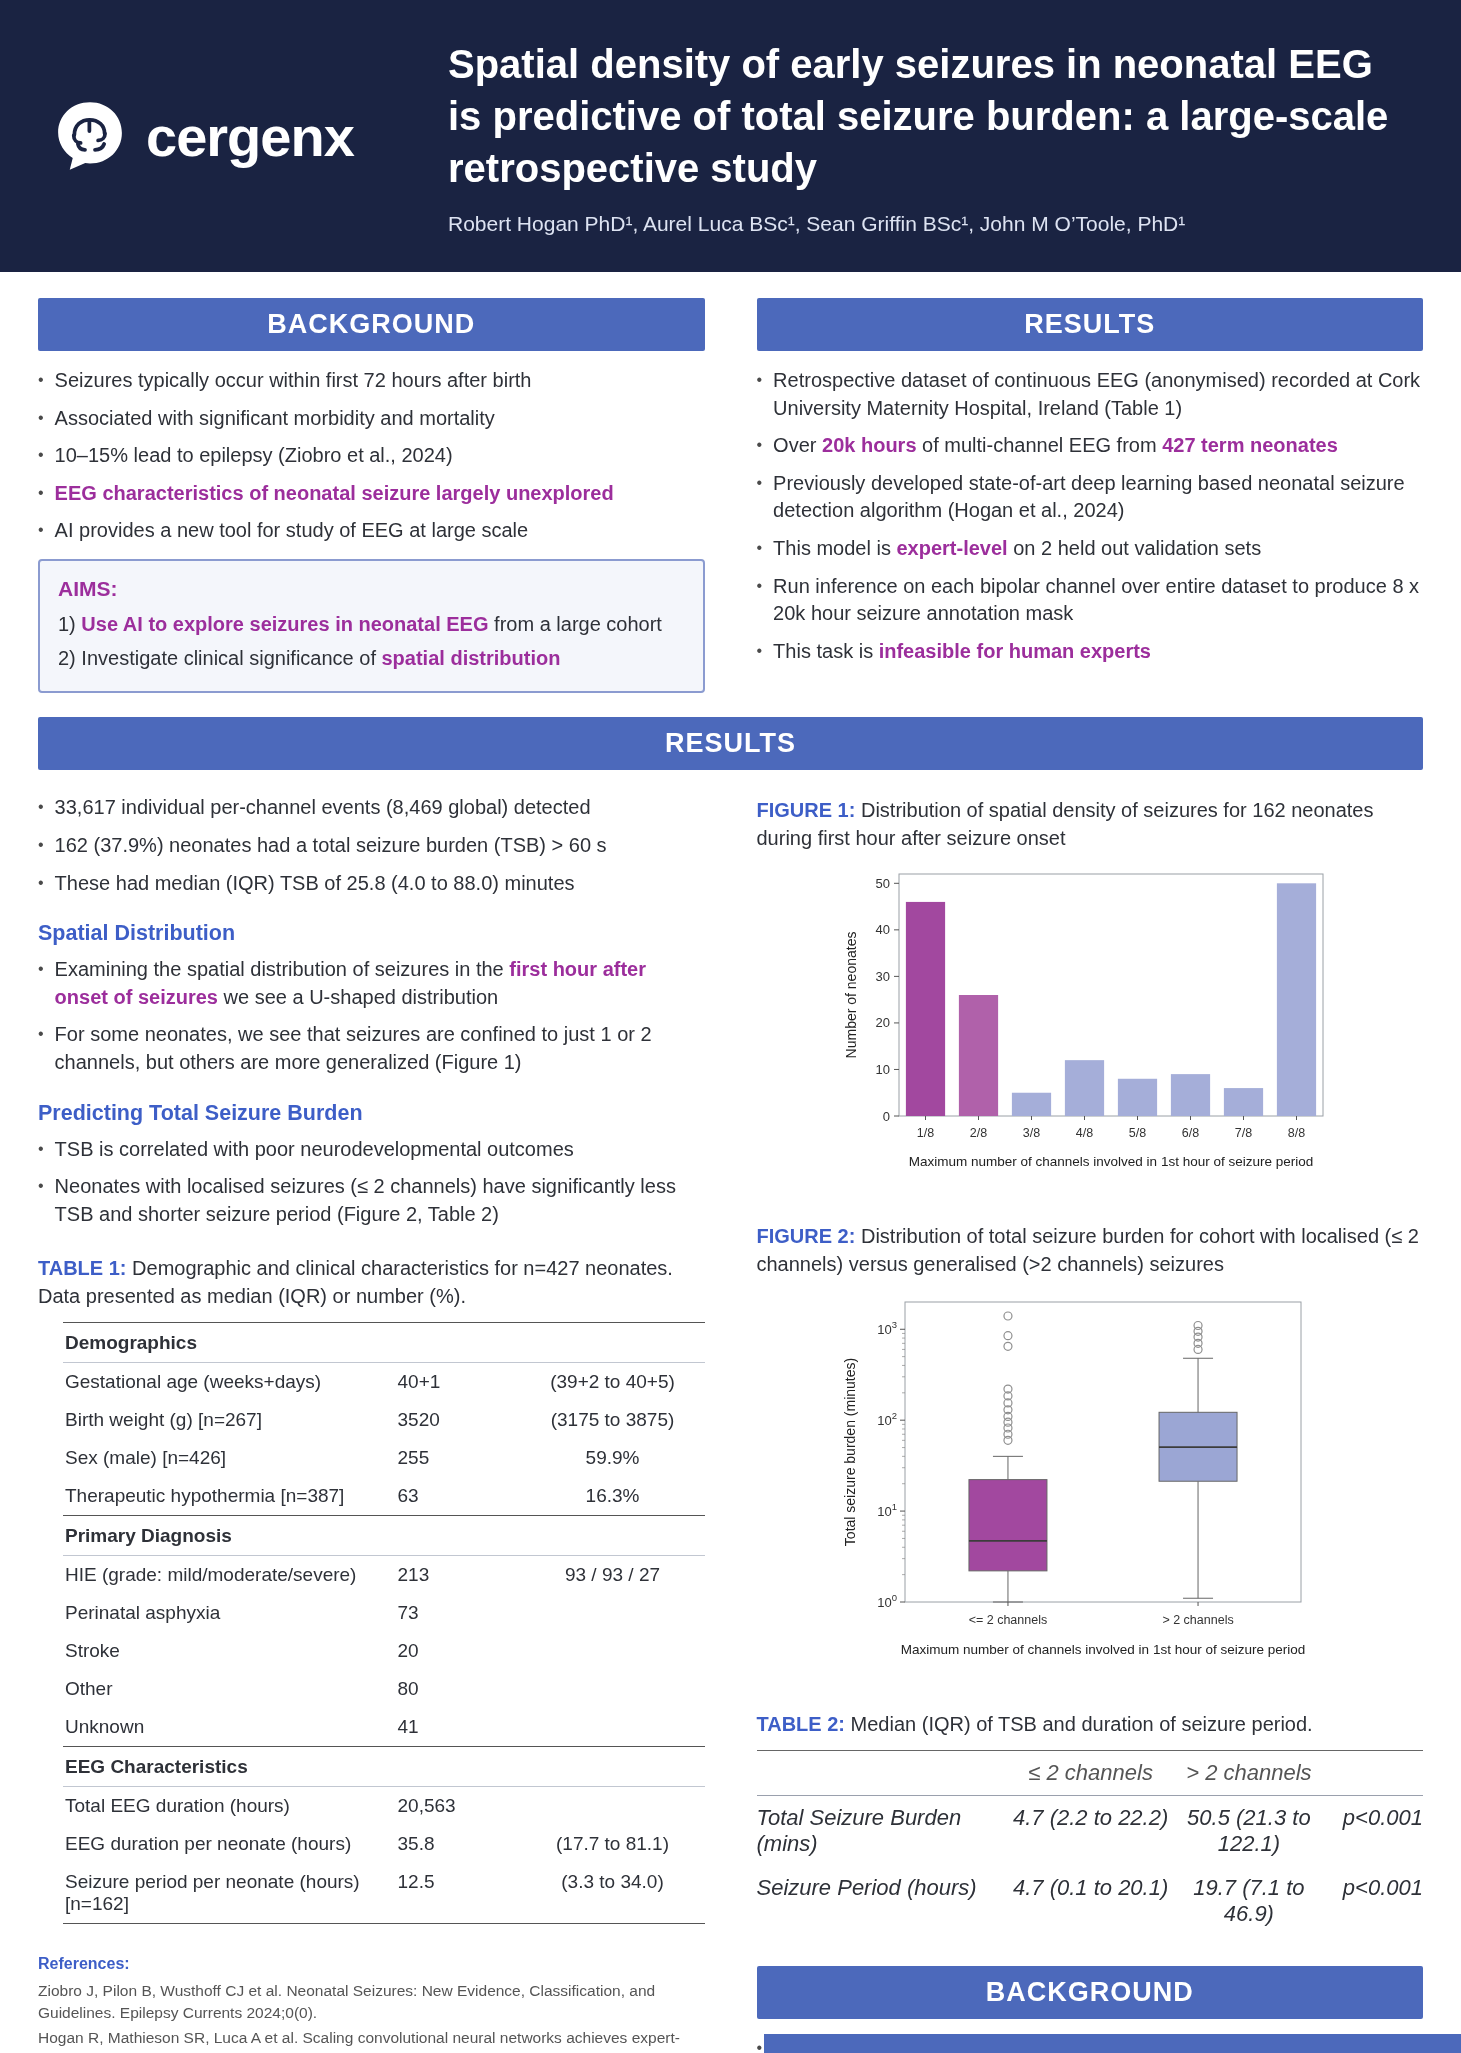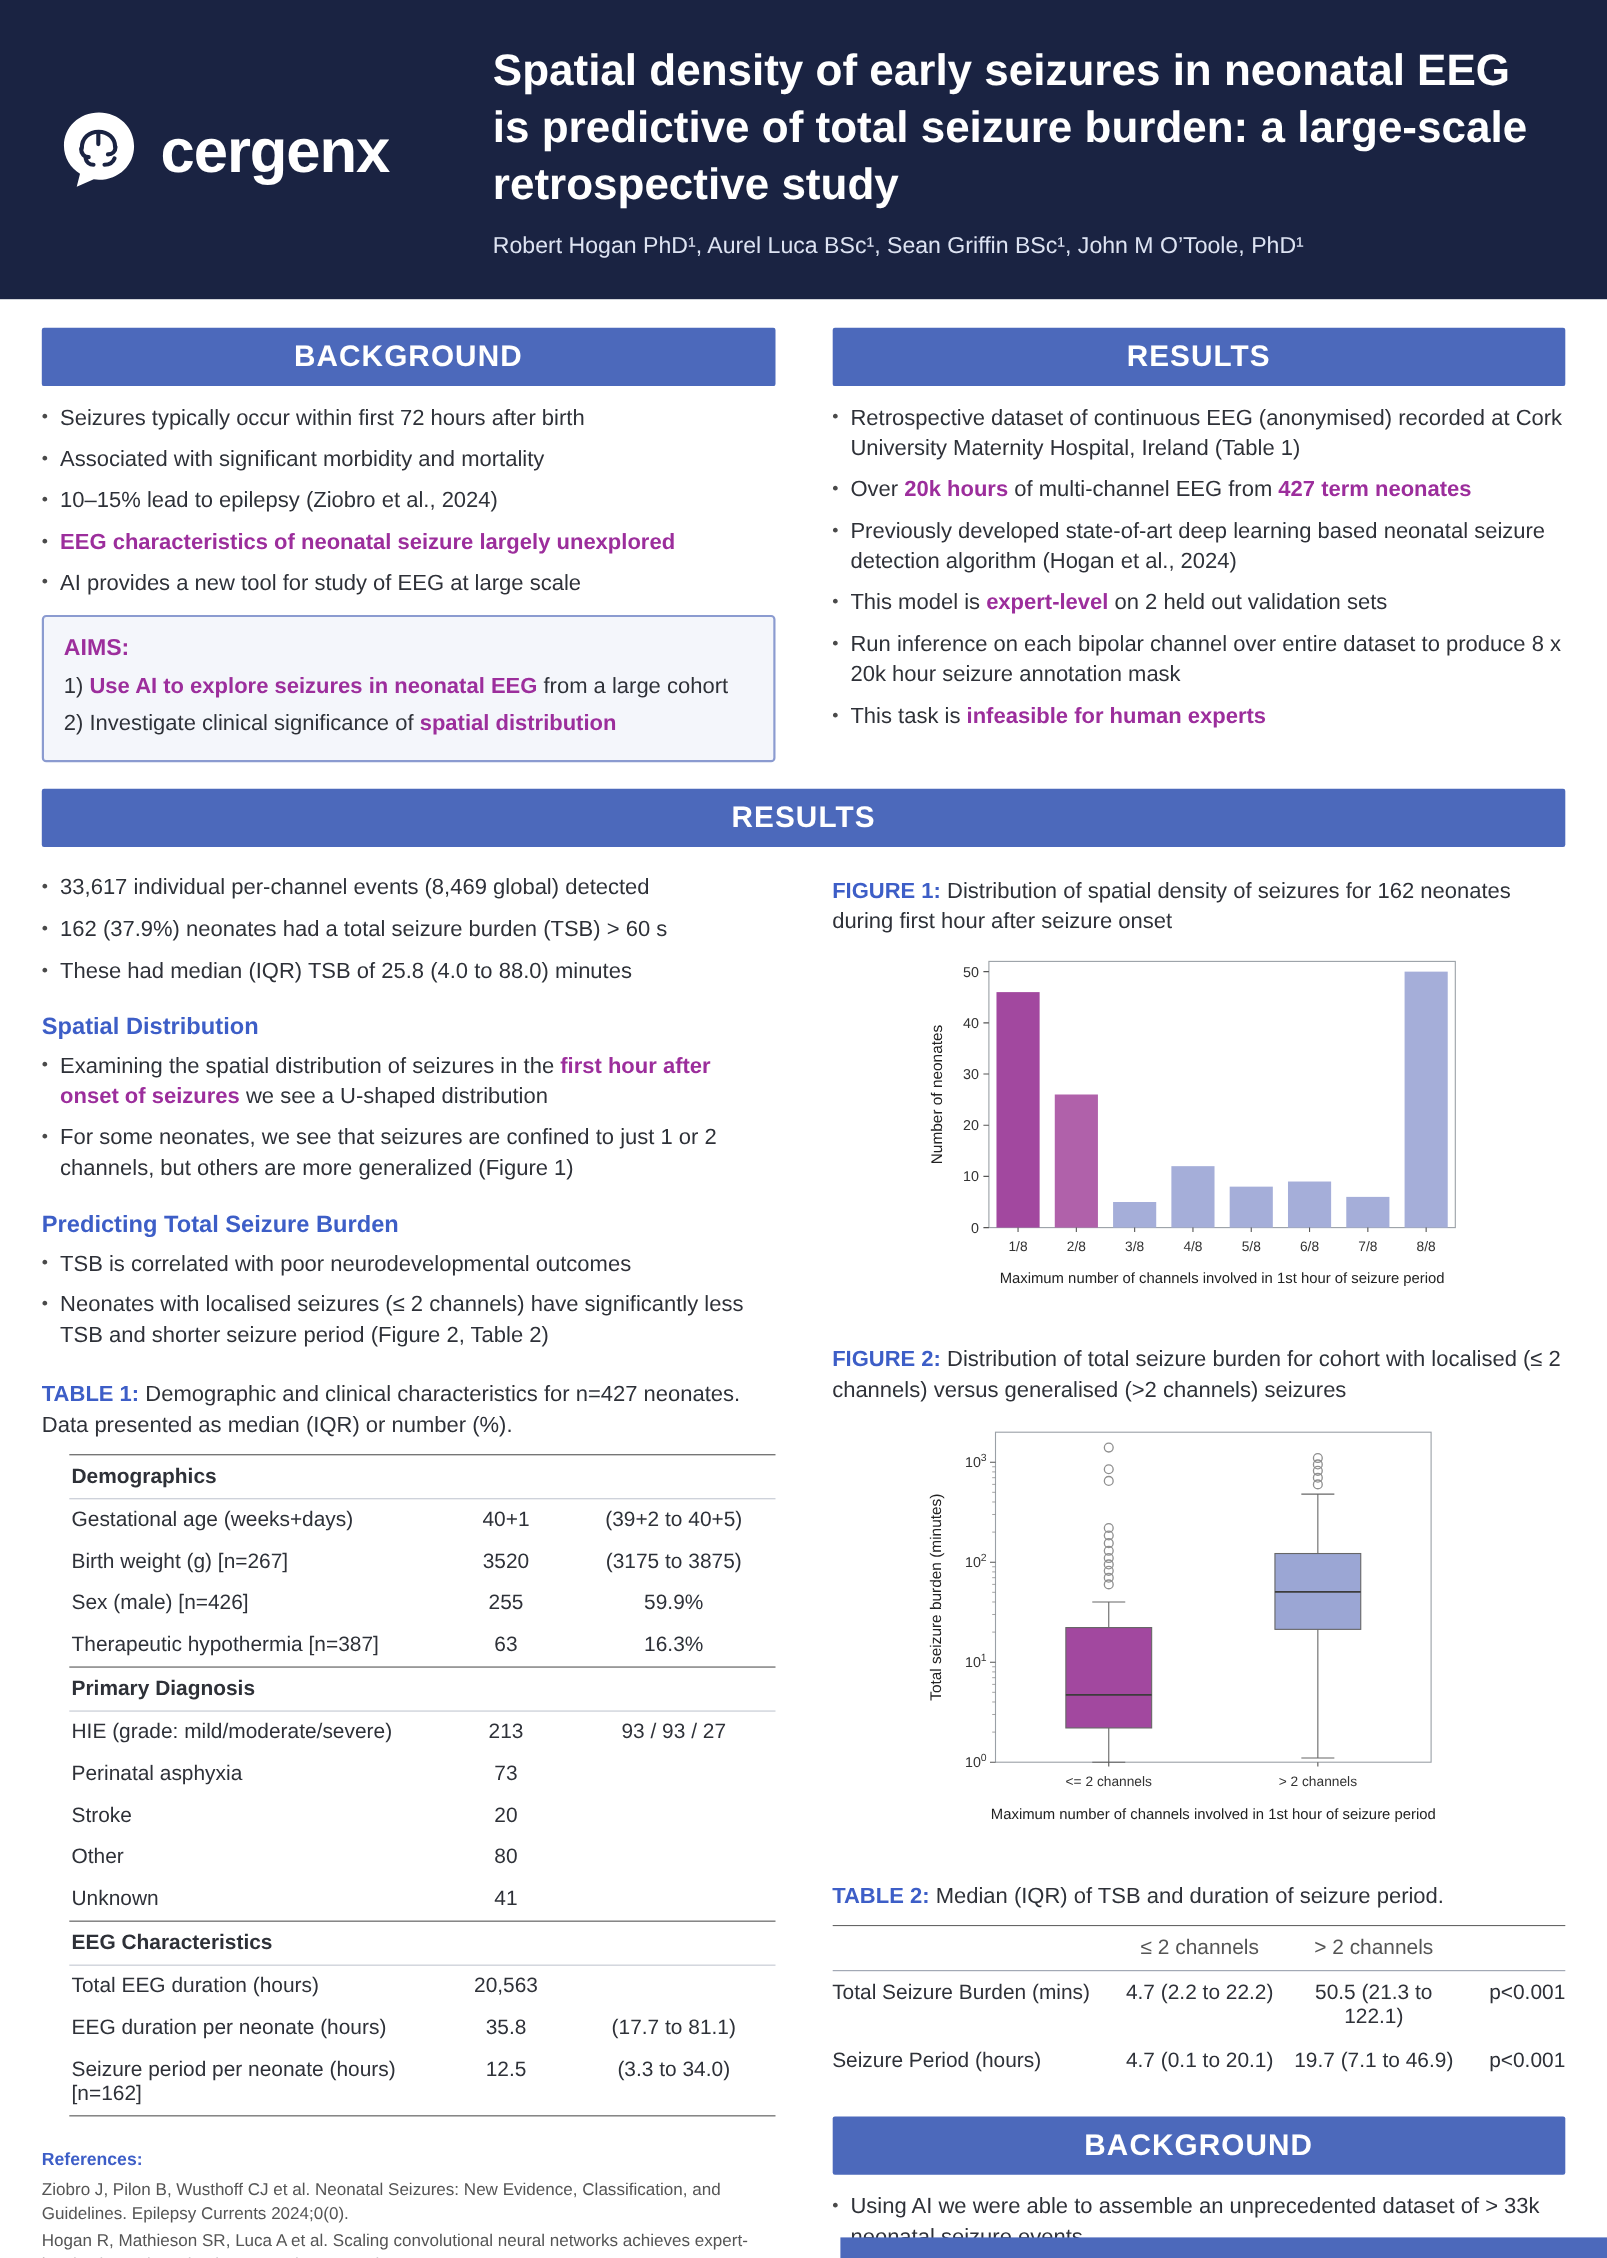--- a/index.html
+++ b/index.html
@@ -39,26 +39,26 @@
   .caption{font-size:20px;line-height:1.4;margin:26px 0 10px 0;}
   .caption.first{margin-top:2px;}
   .cap-label{color:#3d5ec7;font-weight:bold;}
 
   
   .table1{margin-top:12px;font-size:19px;margin-left:25px;}
   .t1-sec{font-weight:bold;border-top:1.6px solid #555;border-bottom:1px solid #c2c7d1;
           padding:9px 2px 8px 2px;}
   .t1-row{display:grid;grid-template-columns:minmax(0,1fr) 125px 180px;
           padding:8px 2px;align-items:baseline;}
-  .t1-val{text-align:center;}
+  .t1-val{text-align:left;}
   .t1-iqr{text-align:center;}
   .table1{border-bottom:1.6px solid #555;}
 
   
-  .table2{margin-top:12px;font-size:19px;}
+  .table2{margin-top:12px;font-size:22px;font-style:italic;}
   .t2-head{display:grid;grid-template-columns:255px 1fr 1fr 95px;
            border-top:1.5px solid #666;border-bottom:1px solid #9aa0ad;
            padding:9px 0;color:#555;}
   .t2-row{display:grid;grid-template-columns:255px 1fr 1fr 95px;padding:9px 0;}
   .t2-c{text-align:center;}
   .t2-p{text-align:right;}
 
   
   .figure{display:flex;justify-content:center;margin-top:4px;}
   svg text{font-family:"Liberation Sans", sans-serif;}

